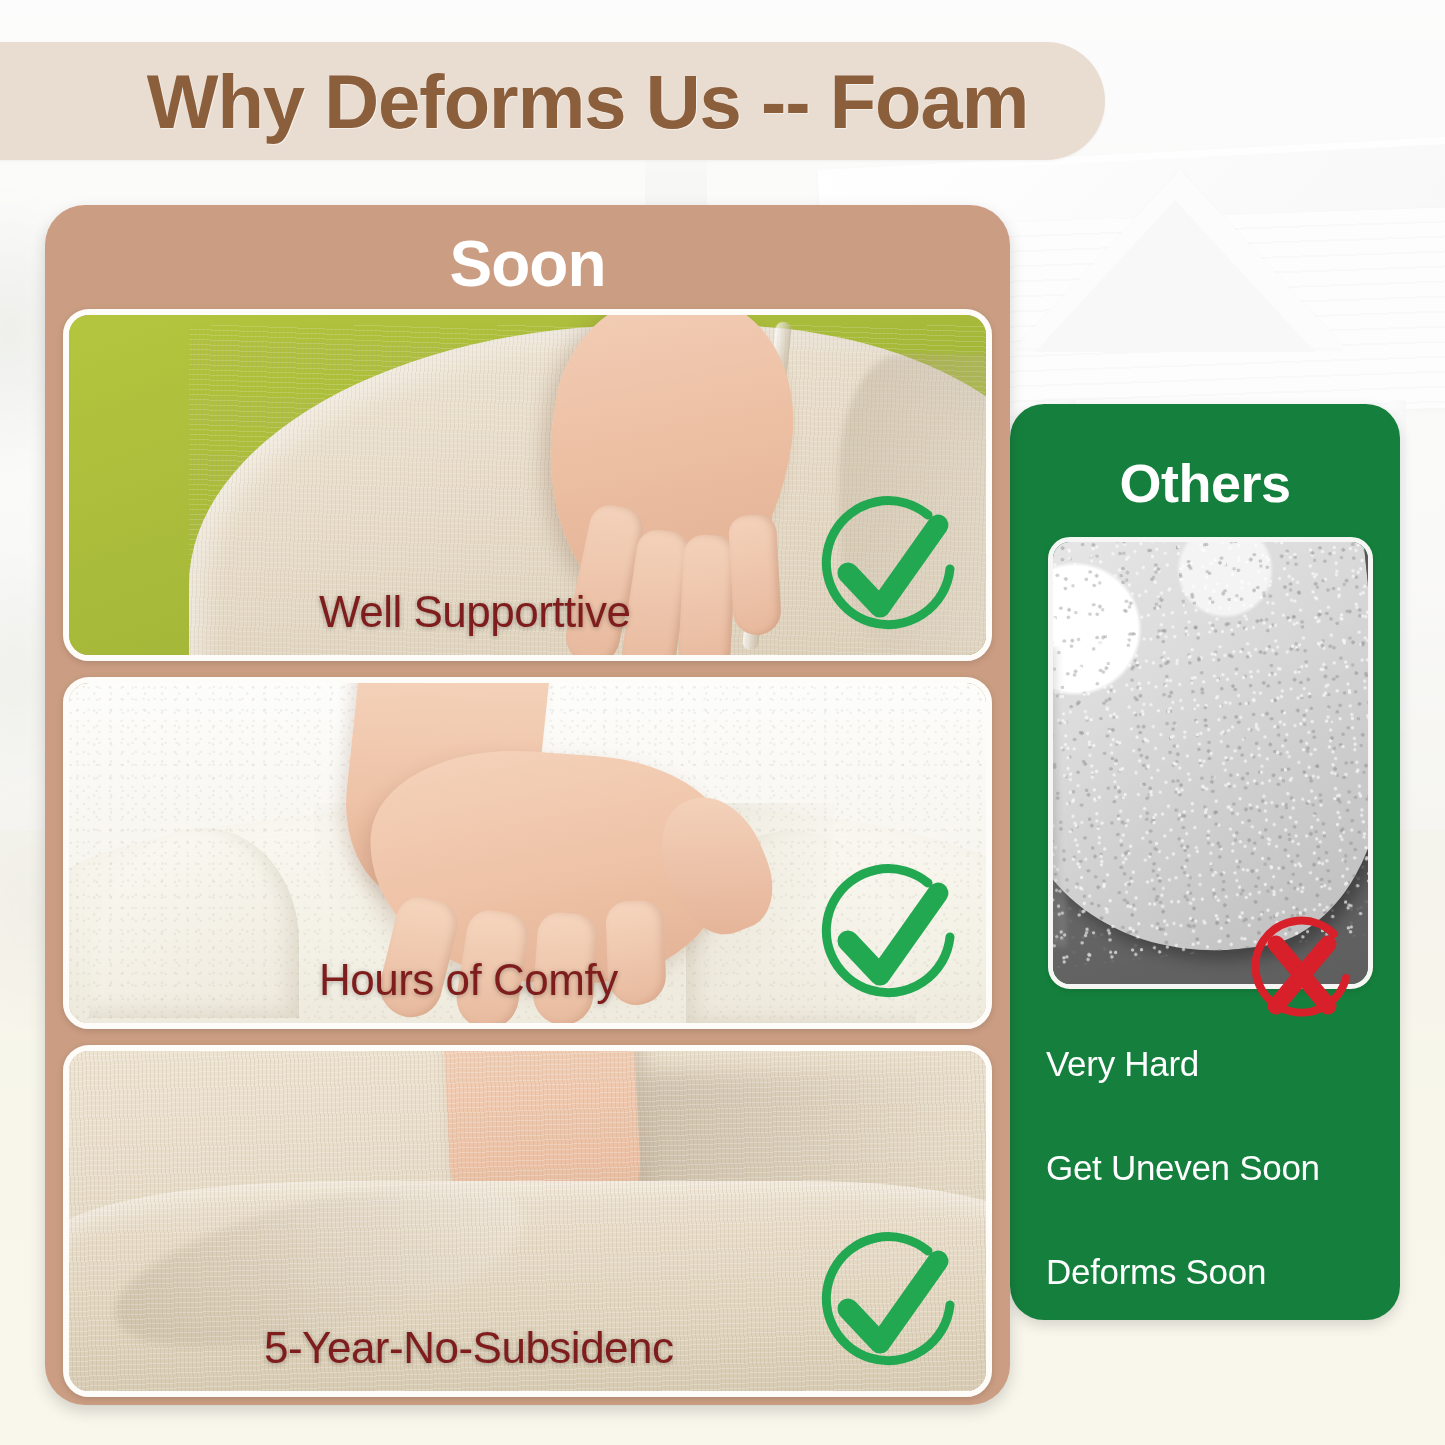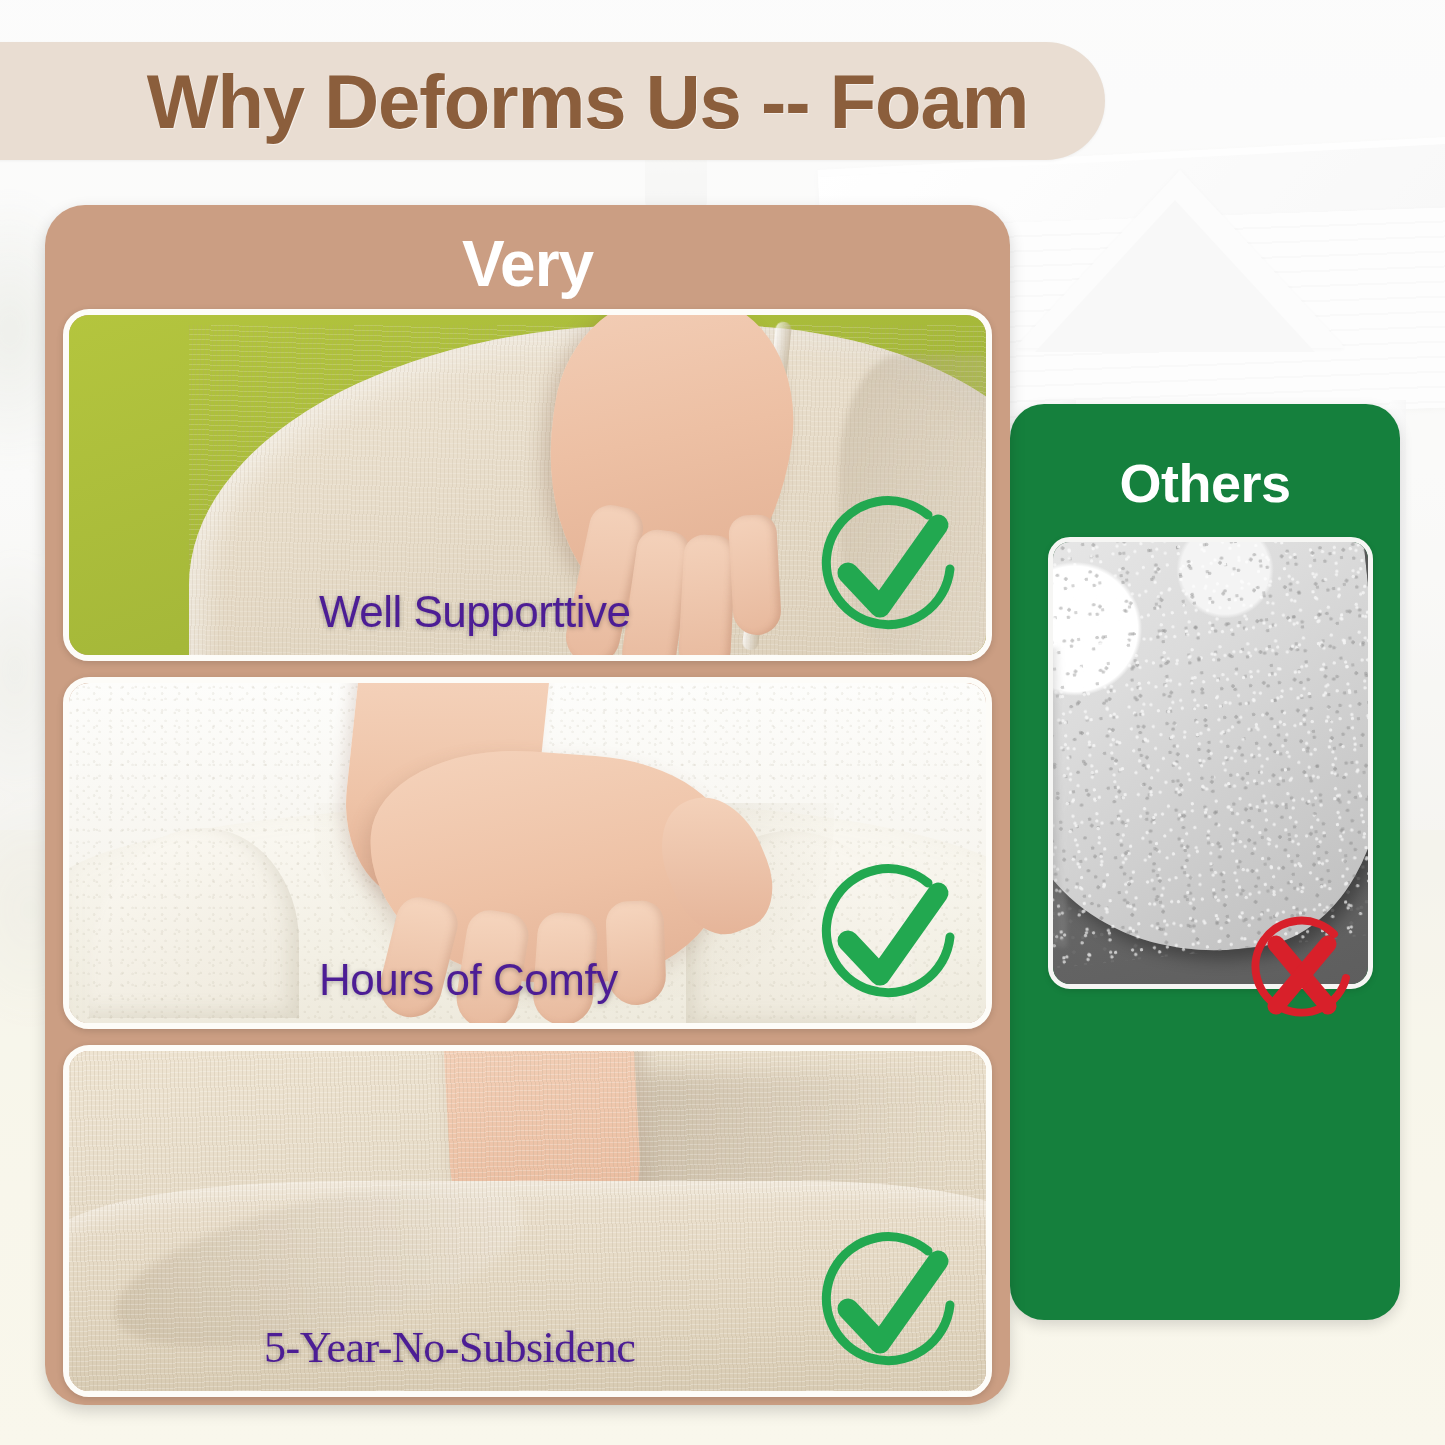--- a/index.html
+++ b/index.html
@@ -283,28 +283,28 @@
     position: relative;
     width: 929px;
     height: 352px;
     margin-bottom: 16px;
     border: 6px solid #fdfcf8;
     border-radius: 26px;
     overflow: hidden;
     box-sizing: border-box;
     box-shadow: 0 2px 7px rgba(0,0,0,.14);
   }
-  .photo-card:last-child { margin-bottom: 8px; font-family: Liberation Serif, serif; }
+  .photo-card:last-child { margin-bottom: 8px; }
 
   .card-label {
     position: absolute;
     left: 250px;
     bottom: 18px;
     font-size: 44px;
-    color: #4c1d95;
+    color: #7f1d1d;
     text-shadow: 0 1px 5px rgba(0,0,0,.30);
     letter-spacing: -.5px;
     white-space: nowrap;
     z-index: 4;
   }
   .card-label.wide { left: 195px; }
 
   .check-mark {
     position: absolute;
     right: 22px;
@@ -553,25 +553,30 @@
     </div>
 
     <div class="others-x">
       <svg class="icon-svg" viewBox="0 0 120 120" aria-hidden="true">
         <path d="M92 22 A46 46 0 1 0 104 66" fill="none" stroke="#d8202a" stroke-width="8" stroke-linecap="round"></path>
         <path d="M34 32 L86 94" stroke="#d8202a" stroke-width="17" stroke-linecap="round"></path>
         <path d="M86 32 L34 94" stroke="#d8202a" stroke-width="17" stroke-linecap="round"></path>
       </svg>
     </div>
 
+    <div class="others-drawbacks">
+      <div class="drawback">Very Hard</div>
+      <div class="drawback">Get Uneven Soon</div>
+      <div class="drawback">Deforms Soon</div>
+    </div>
   </div>
 
   <div class="ours-panel">
 
-    <div class="ours-title">Very</div>
+    <div class="ours-title">Soon</div>
 
     <div class="ours-cards">
 
       <div class="photo-card">
         <div class="p1-bg"></div>
         <div class="p1-cushion">
           <div class="p1-weave"></div>
         </div>
         <div class="p1-seam2"></div>
         <div class="p1-seam"></div>

